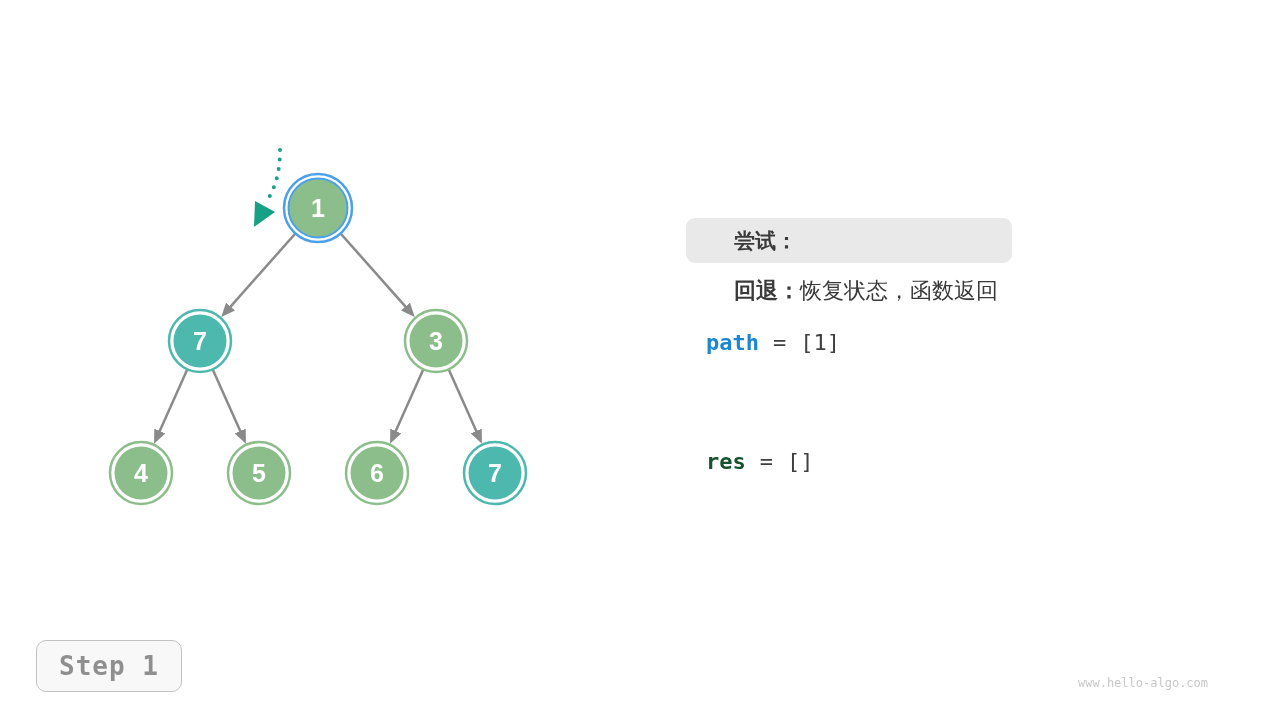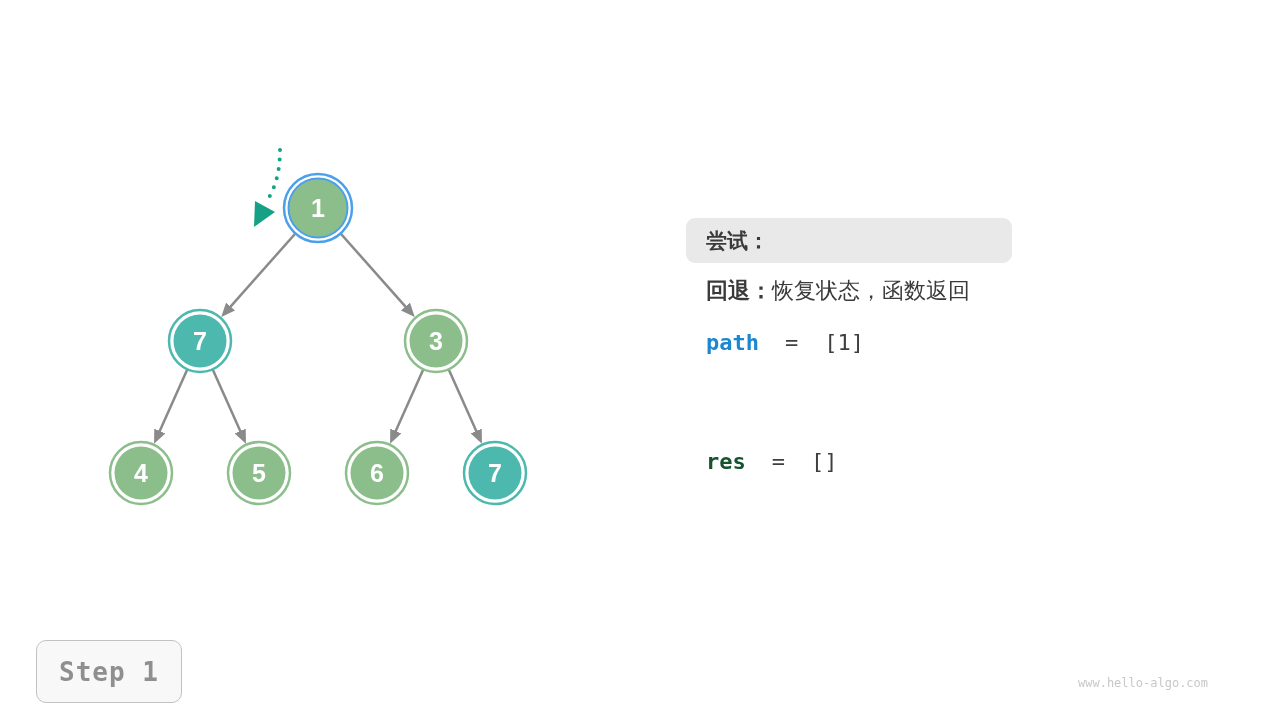--- a/index.html
+++ b/index.html
@@ -29,41 +29,41 @@
     white-space: nowrap;
   }
   .plain-line {
     position: absolute;
     left: 706px; top: 278px;
     font-size: 22px;
     line-height: 25px;
     color: #3A3A3A;
     white-space: nowrap;
   }
-  .cjk-label { font-weight: 700; }
+  .cjk-label { font-weight: 700; margin-left: 28px; }
   .code-line {
     position: absolute;
     left: 706px;
     display: flex;
-    gap: 26px;
+    gap: 14px;
     font-family: "DejaVu Sans Mono", "Liberation Mono", monospace;
     font-size: 22px;
     line-height: 24px;
     color: #3F3F3F;
     white-space: nowrap;
   }
   #path-line { top: 331px; }
   #res-line  { top: 450px; }
   .var-name { font-weight: 700; }
 
   
   .step-badge {
     position: absolute;
     left: 36px; top: 640px;
-    width: 146px; height: 63px;
+    width: 146px; height: 52px;
     background: #F8F8F8;
     border: 1.5px solid #C2C2C2;
     border-radius: 10px;
     display: flex;
     align-items: center;
     justify-content: center;
     font-family: "DejaVu Sans Mono", "Liberation Mono", monospace;
     font-weight: 700;
     font-size: 26px;
     letter-spacing: 1px;

